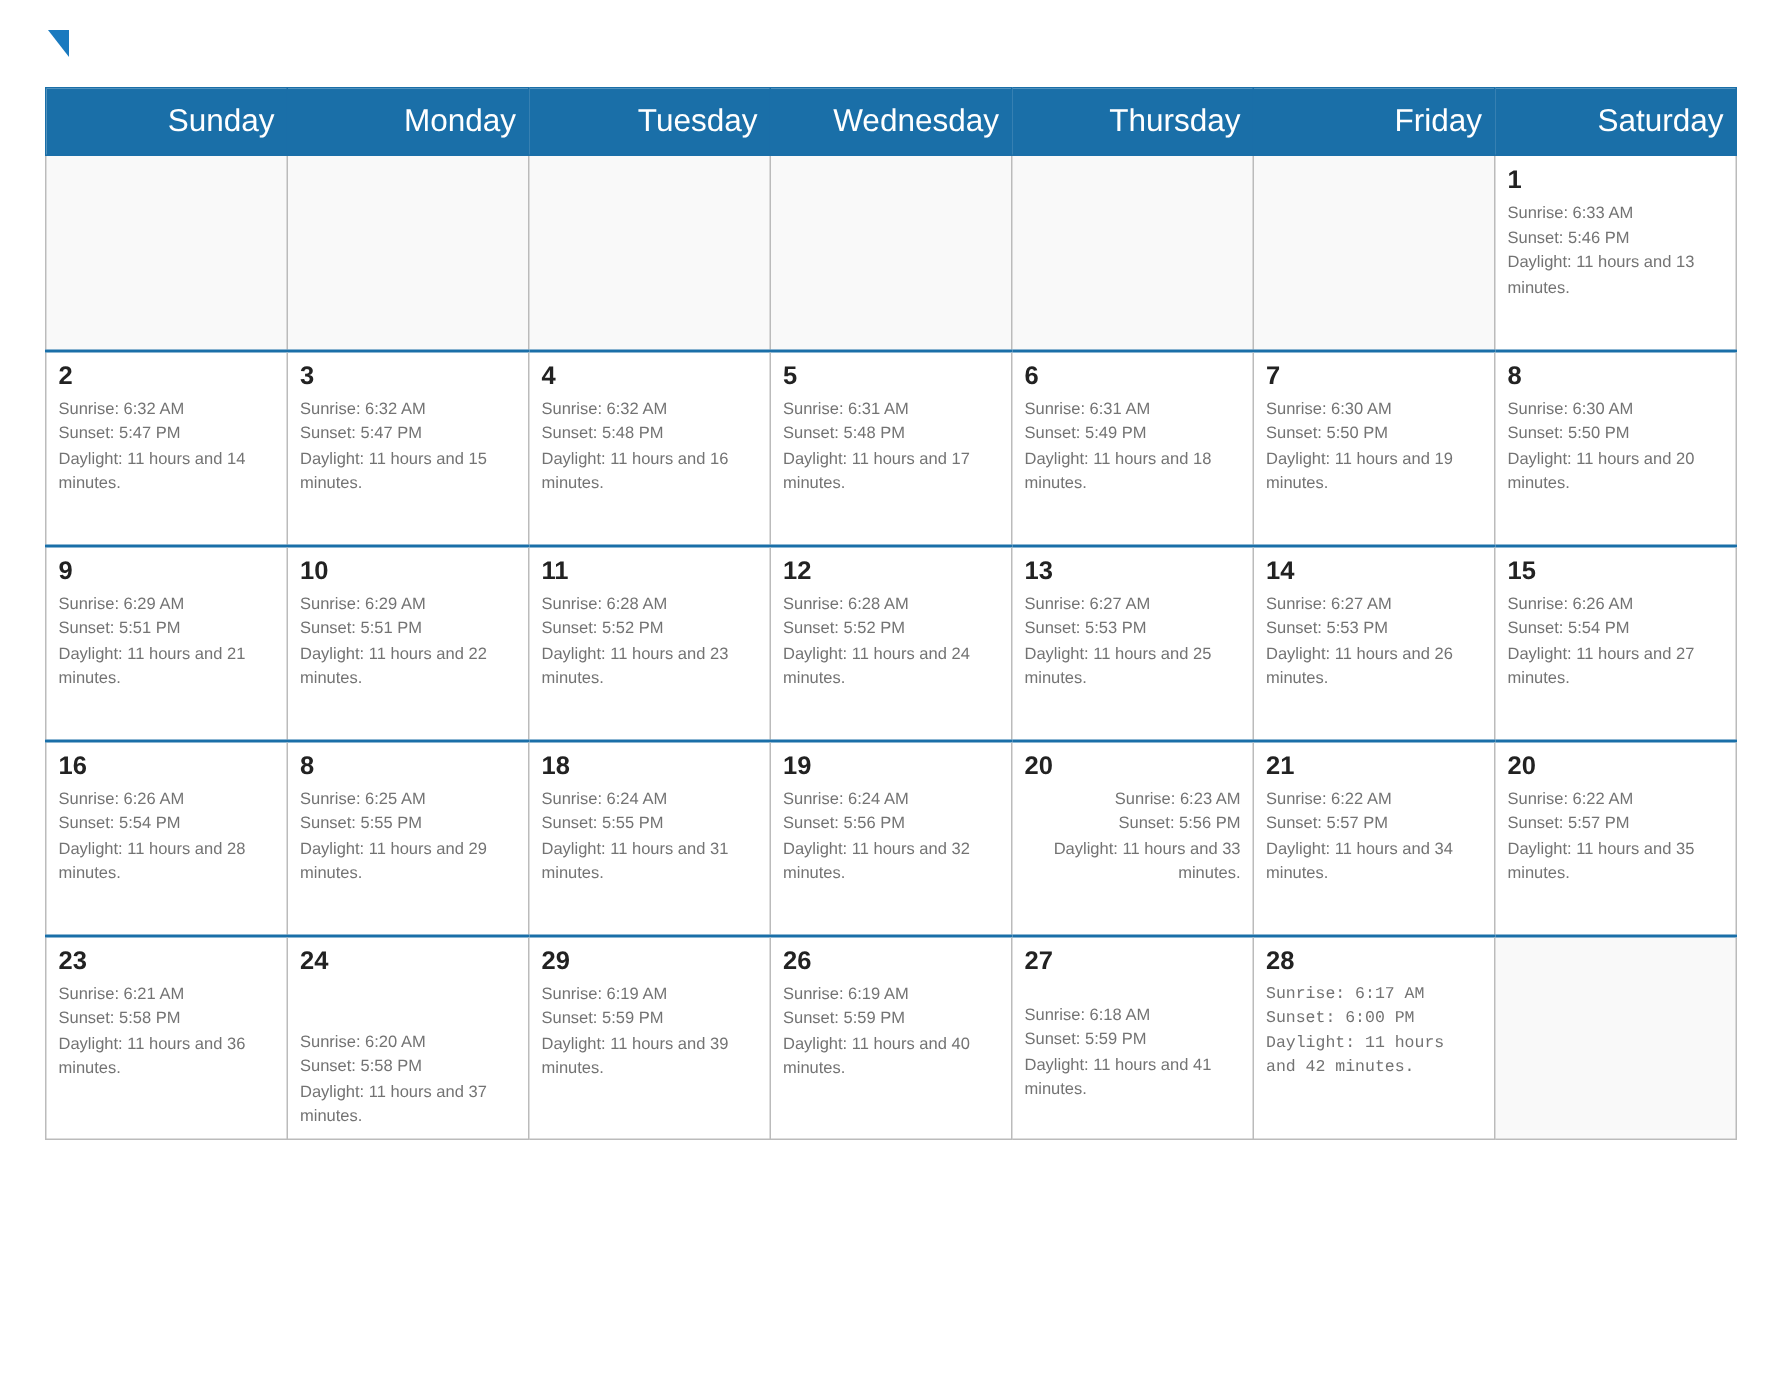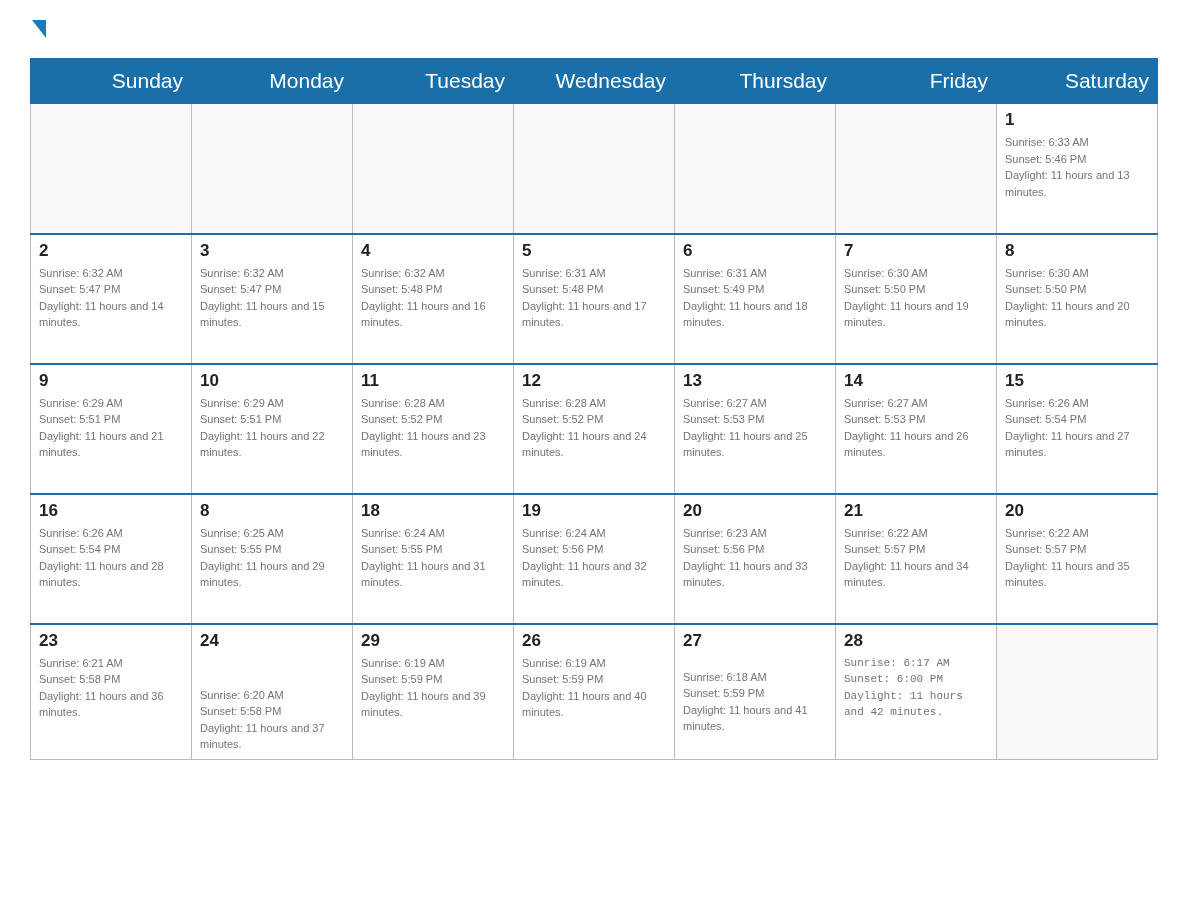--- a/index.html
+++ b/index.html
@@ -253,21 +253,21 @@
 Daylight: 11 hours and 31 minutes.</div>
         </td>
         <td>
           <span class="day-number">19</span>
           <div class="day-info" style="white-space: pre-line;">Sunrise: 6:24 AM
 Sunset: 5:56 PM
 Daylight: 11 hours and 32 minutes.</div>
         </td>
         <td>
           <span class="day-number">20</span>
-          <div class="day-info" style="white-space: pre-line;">Sunrise: 6:23 AM
+          <div class="day-info" style="white-space: pre-line; text-align: right;">Sunrise: 6:23 AM
 Sunset: 5:56 PM
 Daylight: 11 hours and 33 minutes.</div>
         </td>
         <td>
           <span class="day-number">21</span>
           <div class="day-info" style="white-space: pre-line;">Sunrise: 6:22 AM
 Sunset: 5:57 PM
 Daylight: 11 hours and 34 minutes.</div>
         </td>
         <td>

